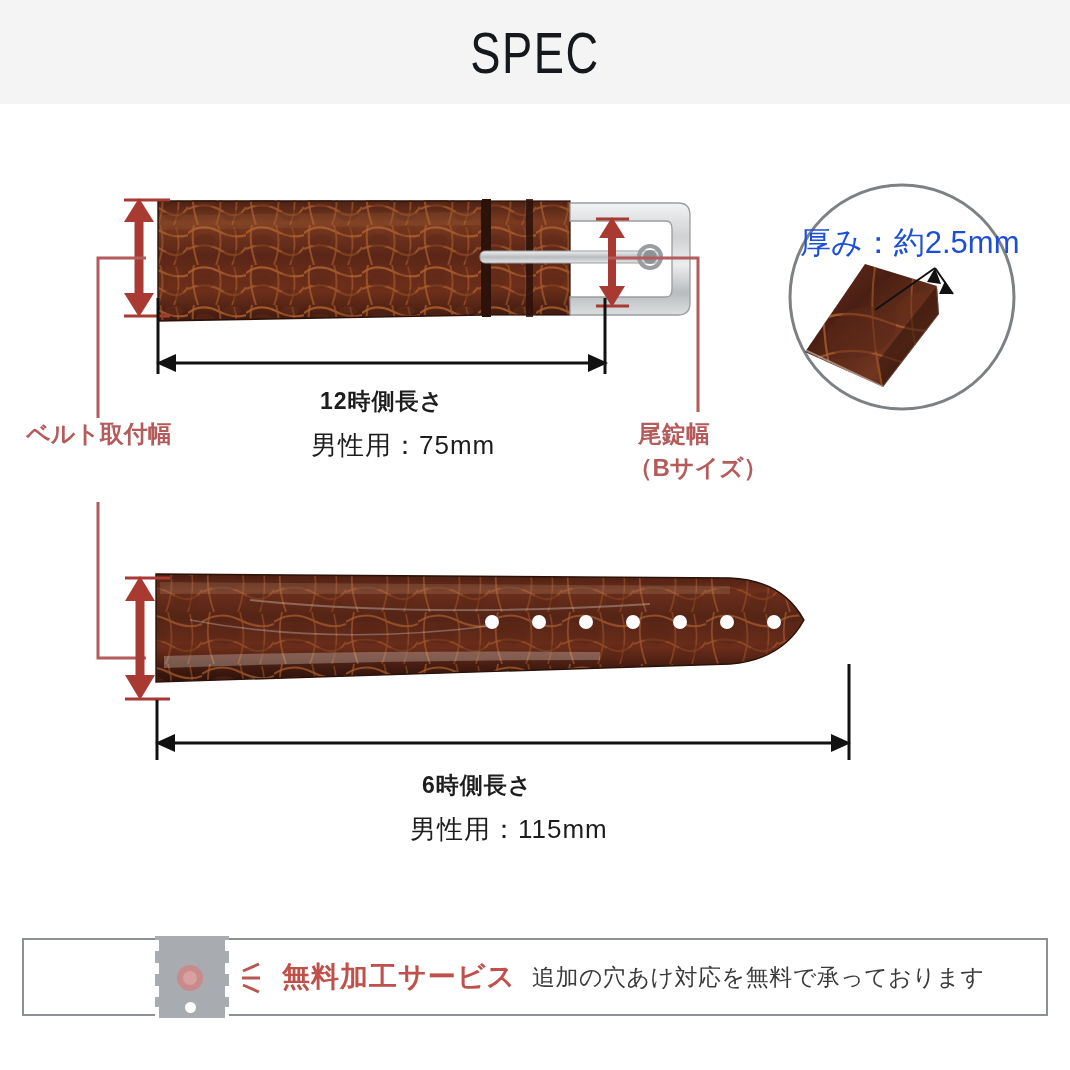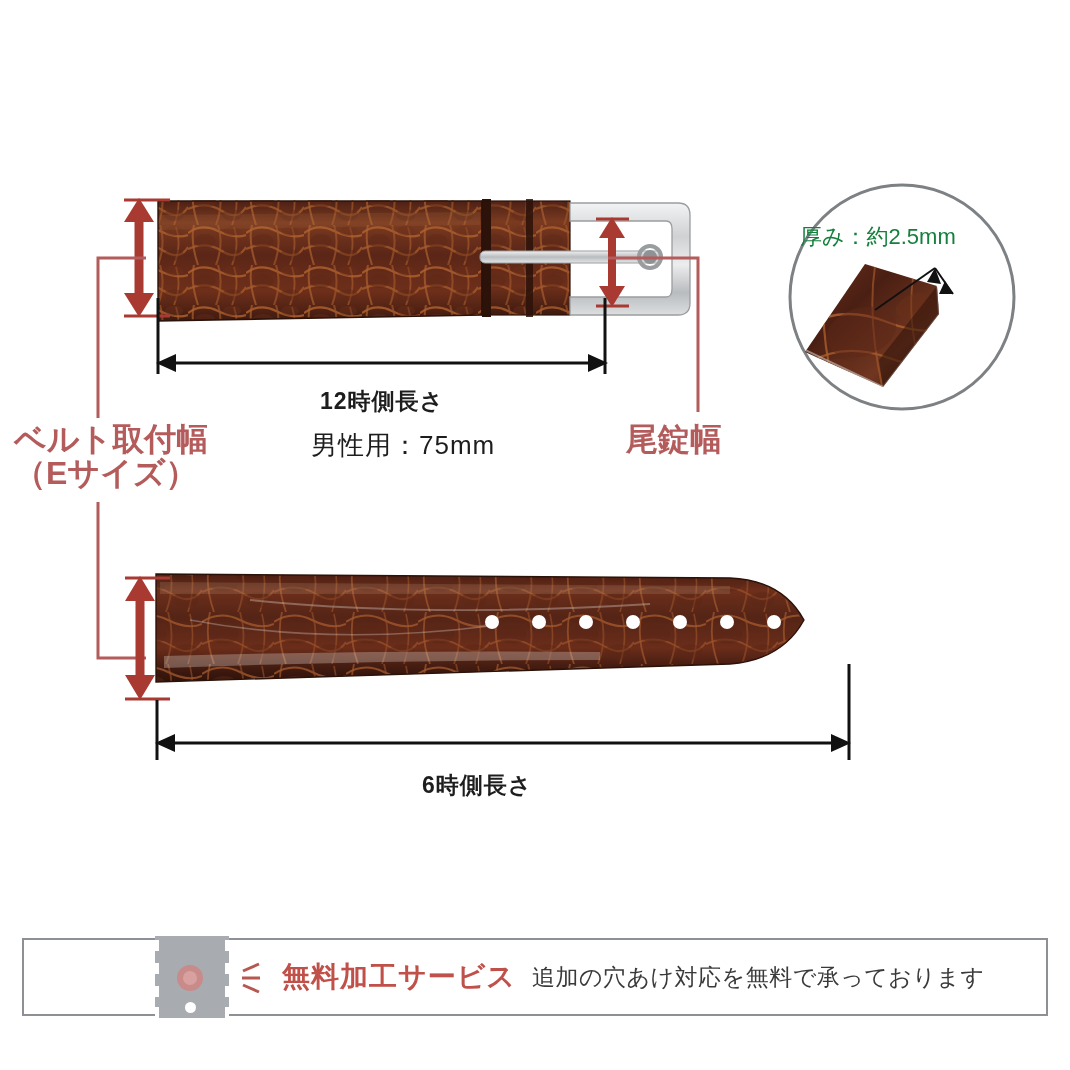--- a/index.html
+++ b/index.html
@@ -56,21 +56,21 @@
   }
   .dim-value {
     font-size: 26px;
     font-weight: 400;
     letter-spacing: 1px;
   }
   .red-label {
     position: absolute;
     font-family: "Liberation Sans", "DejaVu Sans", sans-serif;
     color: #b45b5b;
-    font-size: 32px;
+    font-size: 24px;
     font-weight: 700;
     letter-spacing: 0px;
     white-space: nowrap;
     text-align: center;
   }
 
   
   #banner {
     position: absolute;
     left: 22px;
@@ -163,33 +163,36 @@
     position: absolute;
     left: 787px;
     top: 182px;
     width: 230px;
     height: 230px;
   }
   #thickness-label {
     position: absolute;
     left: 800px;
     top: 222px;
-    font-size: 22px;
+    font-size: 31px;
     font-weight: 500;
-    color: #15803d;
+    color: #1d4ed8;
     letter-spacing: 0px;
     white-space: nowrap;
     font-family: "Liberation Sans", "DejaVu Sans", sans-serif;
   }
 </style>
 </head>
 <body>
 
 <div id="page">
 
+  <div id="header">
+    <div id="header-title">SPEC</div>
+  </div>
 
   <svg class="abs" style="left:130px; top:185px;" width="600" height="160">
     <defs>
       <linearGradient id="lthA" x1="0" y1="0" x2="0" y2="1">
         <stop offset="0%" stop-color="#4d2115"></stop>
         <stop offset="18%" stop-color="#7a3a20"></stop>
         <stop offset="45%" stop-color="#5b2617"></stop>
         <stop offset="75%" stop-color="#6e2f1a"></stop>
         <stop offset="100%" stop-color="#3e1a10"></stop>
       </linearGradient>
@@ -278,27 +281,27 @@
 
   <div class="jp-label dim-title" style="left:320px; top:386px;">12時側長さ</div>
   <div class="jp-label dim-value" style="left:311px; top:428px;">男性用：75mm</div>
 
   <svg class="abs" style="left:88px; top:250px;" width="100" height="420">
     <path d="M58,8 L10,8 L10,168" stroke="#b45b5b" stroke-width="3" fill="none"></path>
     <path d="M10,252 L10,408 L58,408" stroke="#b45b5b" stroke-width="3" fill="none"></path>
   </svg>
 
   <div class="red-label" style="left:14px; top:418px; width:170px;">ベルト取付幅</div>
-  <div class="red-label" style="left:14px; top:452px; width:170px;">（Eサイズ）</div>
 
   <svg class="abs" style="left:604px; top:250px;" width="110" height="170">
     <path d="M4,8 L94,8 L94,162" stroke="#b45b5b" stroke-width="3" fill="none"></path>
   </svg>
 
   <div class="red-label" style="left:604px; top:418px; width:140px;">尾錠幅</div>
+  <div class="red-label" style="left:628px; top:452px; width:140px;">（Bサイズ）</div>
 
   <svg id="thickness-circle" viewBox="0 0 230 230">
     <defs>
       <linearGradient id="lthC" x1="0" y1="0" x2="1" y2="1">
         <stop offset="0%" stop-color="#6d2f1b"></stop>
         <stop offset="35%" stop-color="#4a1f13"></stop>
         <stop offset="70%" stop-color="#703620"></stop>
         <stop offset="100%" stop-color="#3c180e"></stop>
       </linearGradient>
       <clipPath id="circClip">
@@ -395,20 +398,21 @@
 
   <svg class="abs" style="left:148px; top:664px;" width="715" height="100">
     <line x1="9" y1="36" x2="9" y2="96" stroke="#111111" stroke-width="3"></line>
     <line x1="701" y1="-24" x2="701" y2="96" stroke="#111111" stroke-width="3"></line>
     <line x1="22" y1="79" x2="690" y2="79" stroke="#111111" stroke-width="3"></line>
     <polygon points="7,79 27,70 27,88" fill="#111111"></polygon>
     <polygon points="703,79 683,70 683,88" fill="#111111"></polygon>
   </svg>
 
   <div class="jp-label dim-title" style="left:422px; top:770px;">6時側長さ</div>
+  <div class="jp-label dim-value" style="left:410px; top:812px;">男性用：115mm</div>
 
   <div id="banner">
     <div id="banner-inner">
 
       <div id="banner-icon">
         <div id="banner-strap"></div>
         <div class="banner-dash" style="left:0px;  top:4px;"></div>
         <div class="banner-dash" style="left:0px;  top:27px;"></div>
         <div class="banner-dash" style="left:0px;  top:50px;"></div>
         <div class="banner-dash" style="left:0px;  top:71px;"></div>

